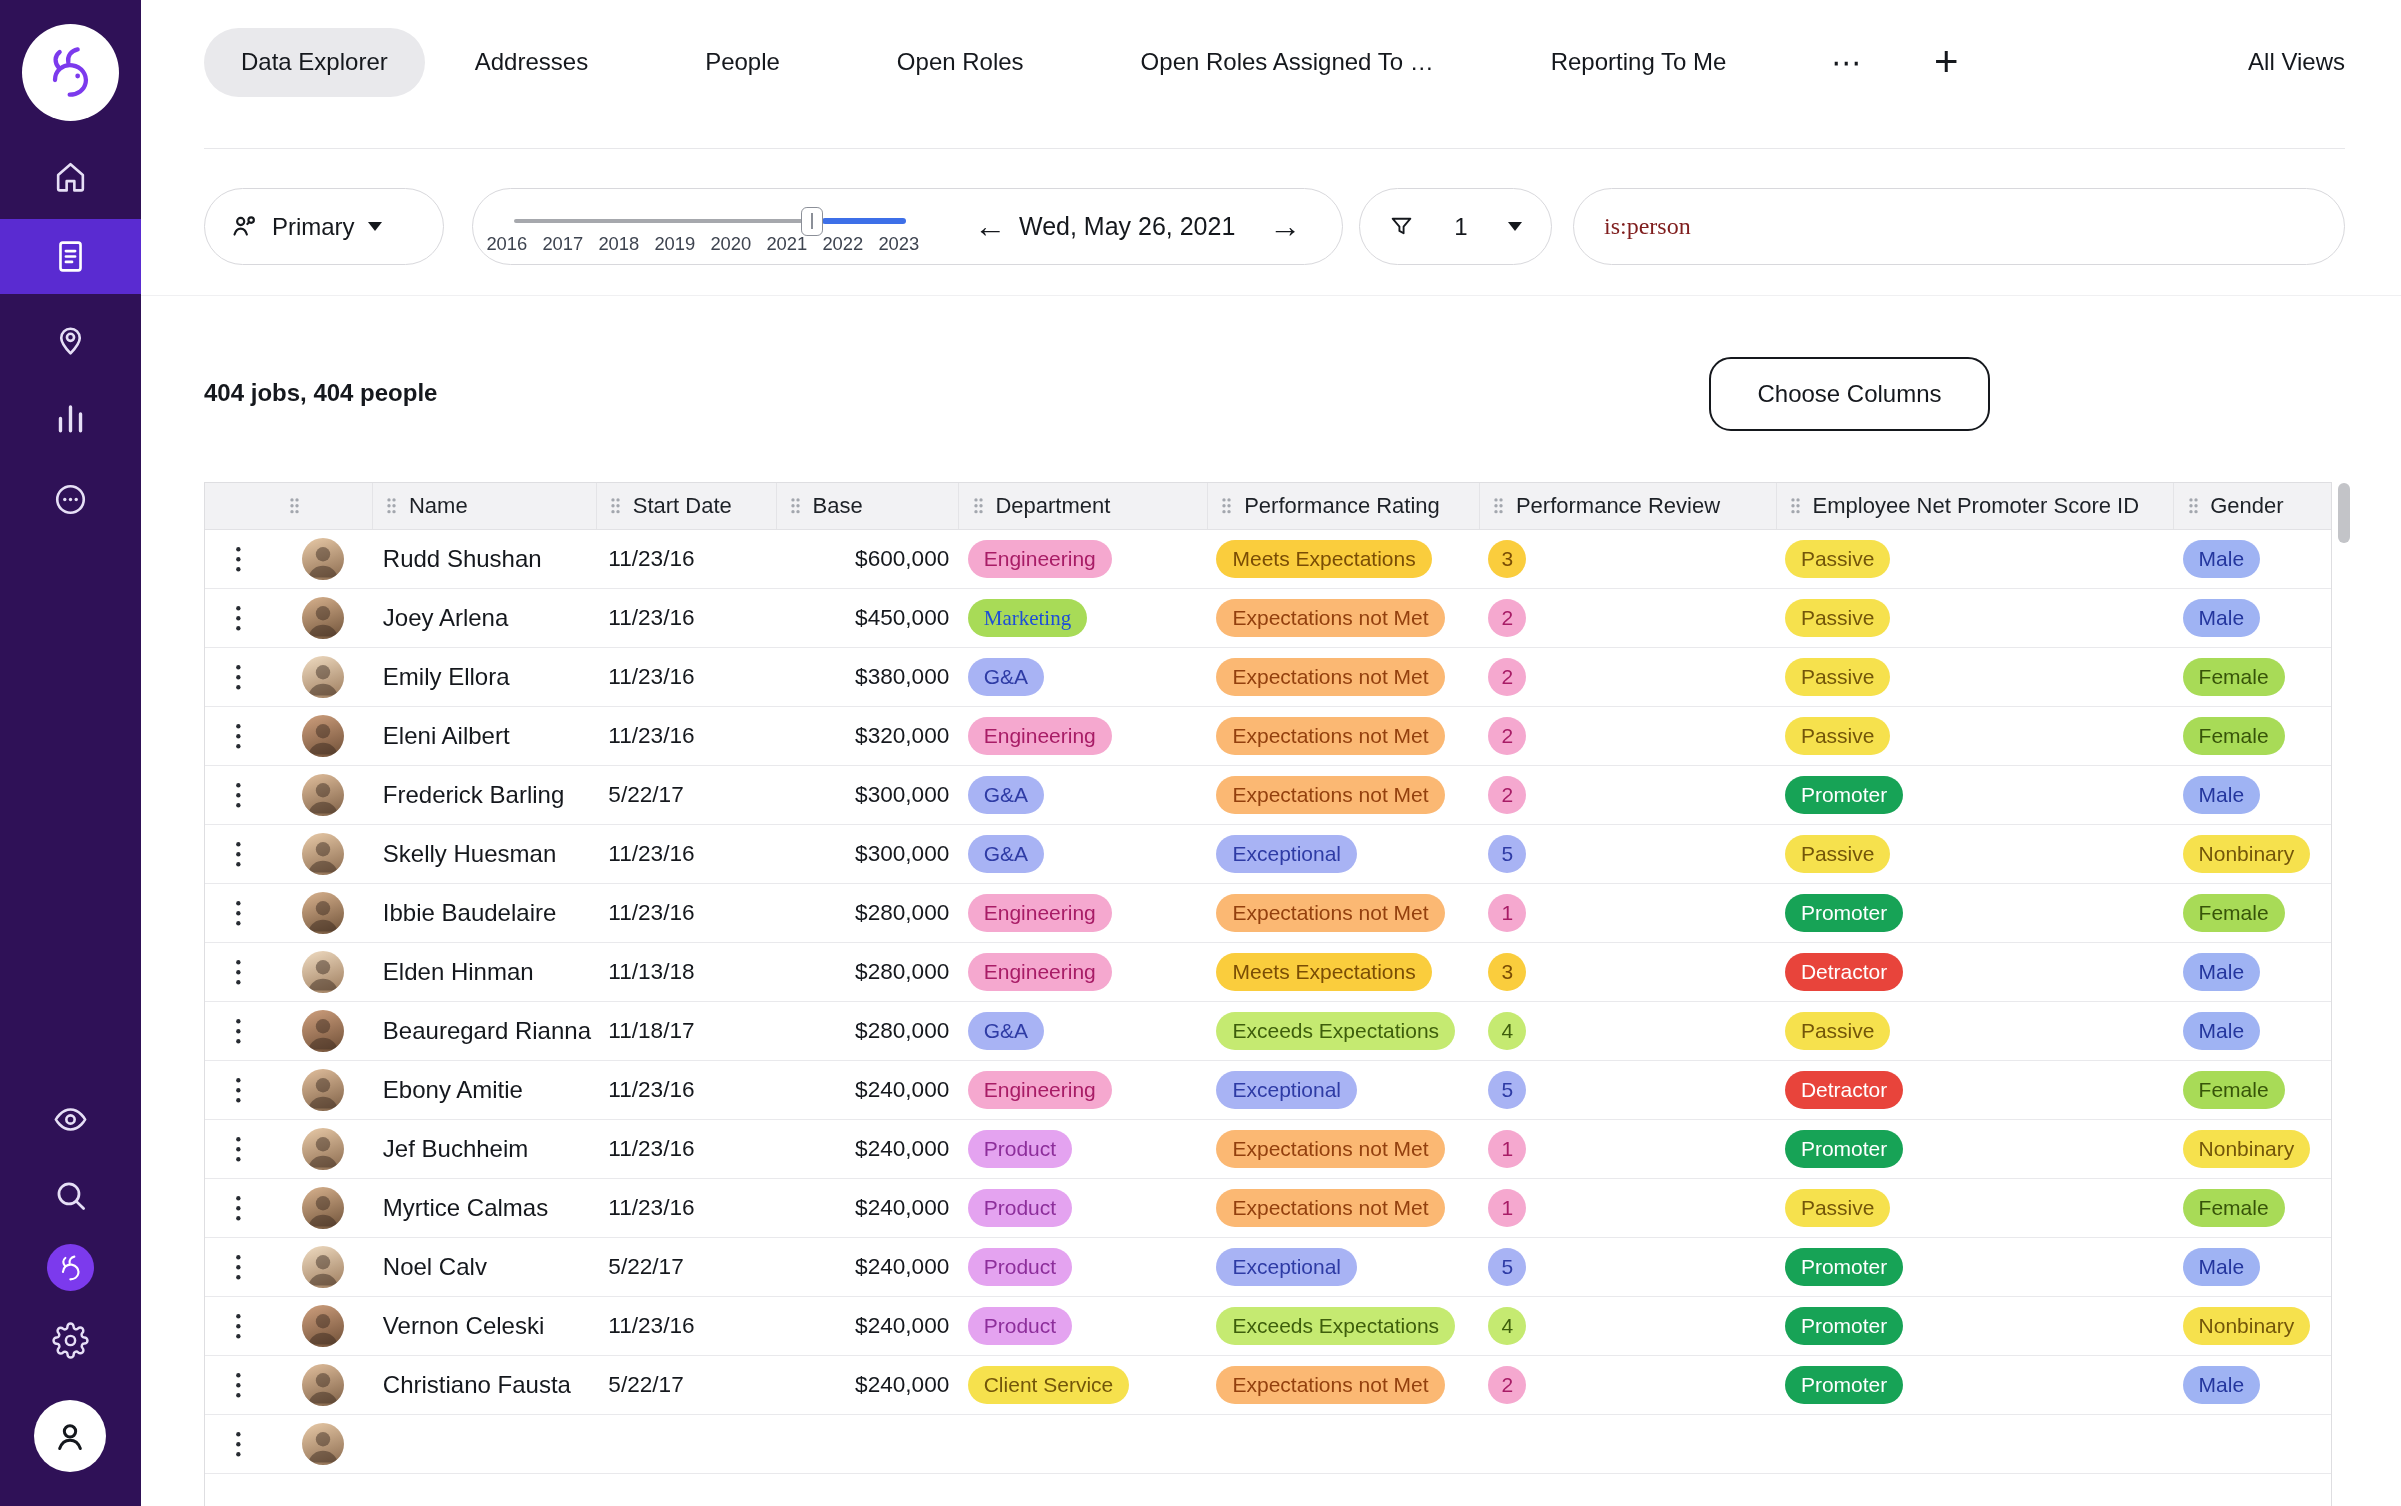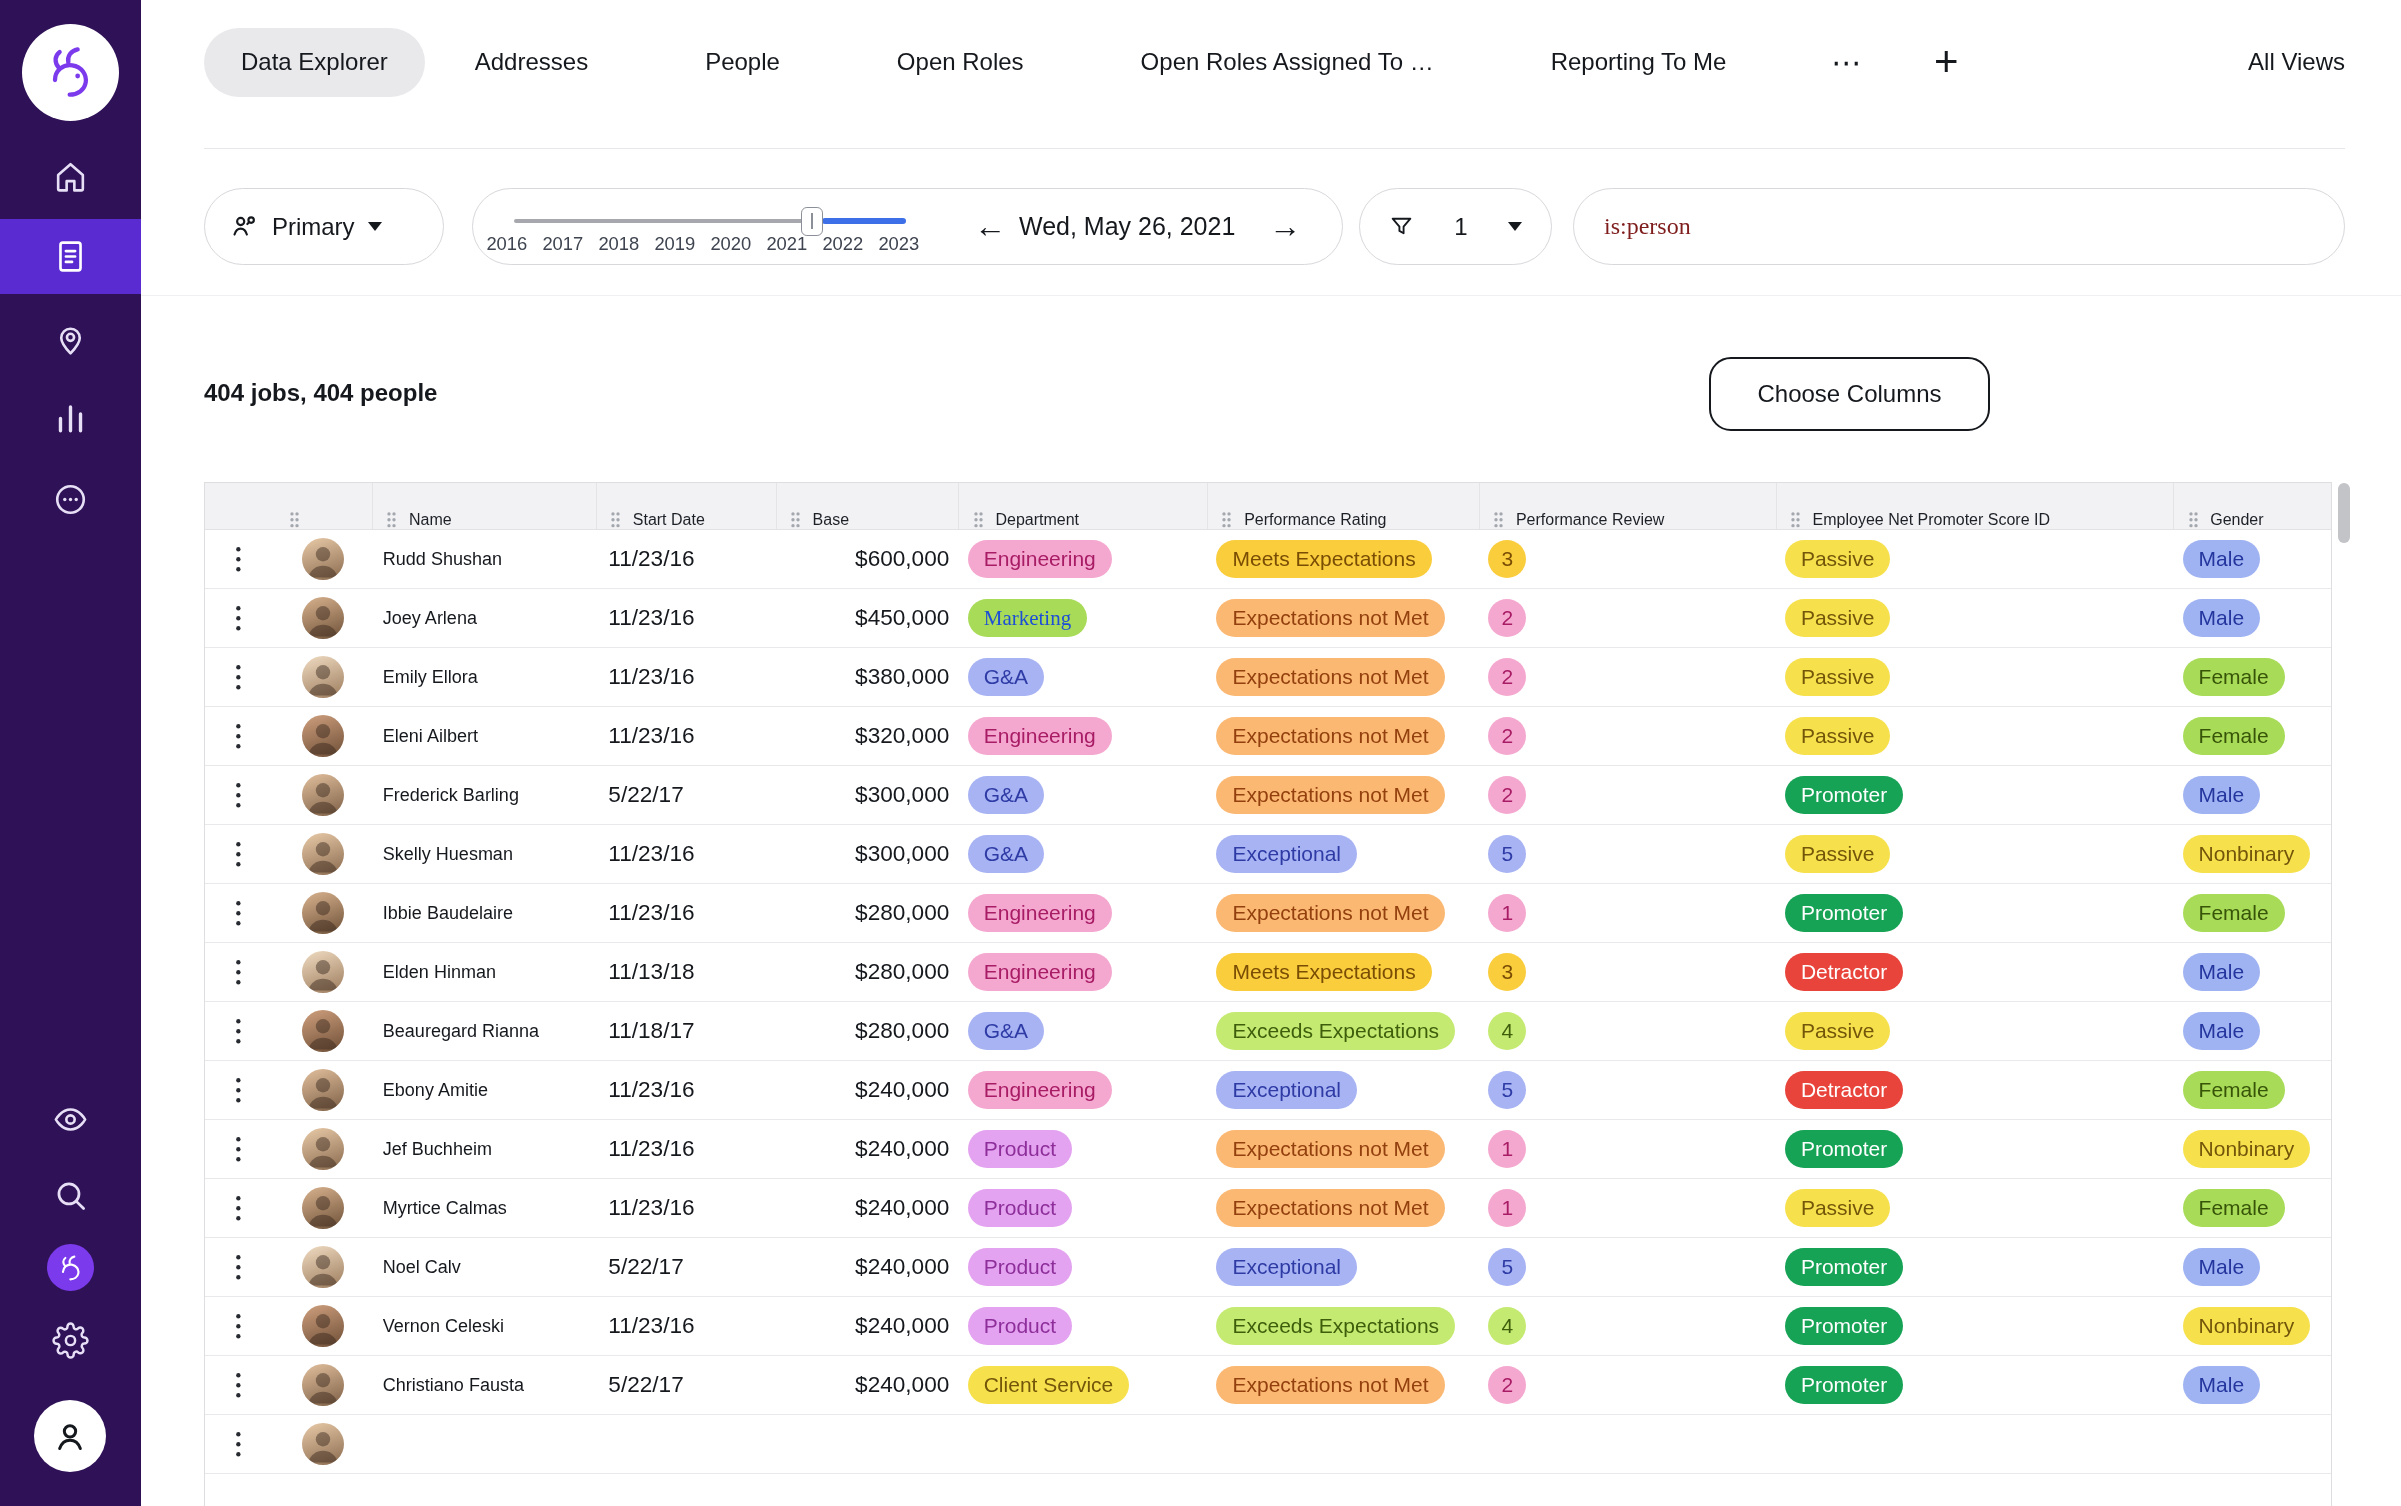--- a/index.html
+++ b/index.html
@@ -63,30 +63,30 @@
   .choose-columns{position:absolute;left:1568px;top:357px;width:281px;height:74px;border:2.5px solid #15181d;border-radius:22px;background:#fff;
     display:flex;align-items:center;justify-content:center;font-size:24px;font-weight:500;cursor:pointer}
   .edit-sheet{position:absolute;left:1876px;top:355px;width:328px;height:77px;background:#15181D;border-radius:22px;color:#fff;display:flex;align-items:center;cursor:pointer}
   .edit-sheet .label{padding-left:35px;font-size:24px;font-weight:500;flex:1;white-space:nowrap}
   .edit-sheet .divider{width:0.8px;height:40px;background:#565B64}
   .edit-sheet .caret-area{width:72px;display:flex;justify-content:center}
 
   
   .table{position:absolute;left:63px;top:482px;width:2128px;height:1025px;overflow:hidden;border:0.8px solid #DEDEE1;border-bottom:none;background:#fff}
   .thead{display:flex;height:47px;background:#F2F2F4;border-bottom:0.8px solid #E2E2E5}
-  .th{display:flex;align-items:flex-end;gap:11.7px;padding-left:13.4px;font-size:16px;font-weight:500;color:#1D2127;border-right:0.8px solid #E4E4E7;white-space:nowrap;overflow:hidden}
+  .th{display:flex;align-items:center;gap:11.7px;padding-left:13.4px;font-size:22px;font-weight:500;color:#1D2127;border-right:0.8px solid #E4E4E7;white-space:nowrap;overflow:hidden}
   .th:last-child{border-right:none}
   .th.c0{padding-left:84px}
   .c0{width:168px}.c1{width:224px}.c2{width:180px}.c3{width:183px}.c4{width:249px}
   .c5{width:272px}.c6{width:297px}.c7{width:398px}.c8{width:157px}
   .summary-row{height:57px;background:#EAF1FD;border:1.7px solid #3B6FE3;margin:0 -0.8px;position:relative;z-index:2;display:flex;align-items:center}
   .summary-val{margin-left:572px;width:183px;text-align:right;padding-right:13.4px;font-size:23.5px;font-weight:700}
   .trow{display:flex;align-items:center;height:59px;border-bottom:0.8px solid #E9E9EC;background:#fff}
   .td{display:flex;align-items:center;height:100%;overflow:hidden}
-  .td.c1{padding-left:10px;font-size:18px}
+  .td.c1{padding-left:10px;font-size:24px}
   .td.c2{padding-left:11.7px;font-size:22.6px}
   .td.c3{justify-content:flex-end;padding-right:10px;font-size:22.6px}
   .td.c4,.td.c5,.td.c6,.td.c7,.td.c8{padding-left:8.4px}
   .kebab{margin-left:30px;display:flex;cursor:pointer}
   .avatar{margin-left:60px;width:42px;height:42px;border-radius:50%;overflow:hidden;position:relative;flex:none;cursor:pointer}
   .avatar svg{position:absolute;inset:0;width:100%;height:100%}
   .tbody .trow:nth-child(5n+1) .avatar{background:linear-gradient(160deg,#e9cba9,#8a6a4e)}
   .tbody .trow:nth-child(5n+2) .avatar{background:linear-gradient(160deg,#d9b38f,#6e5138)}
   .tbody .trow:nth-child(5n+3) .avatar{background:linear-gradient(160deg,#f0dcc2,#9c7b5c)}
   .tbody .trow:nth-child(5n+4) .avatar{background:linear-gradient(160deg,#cfa07e,#6e4e36)}

